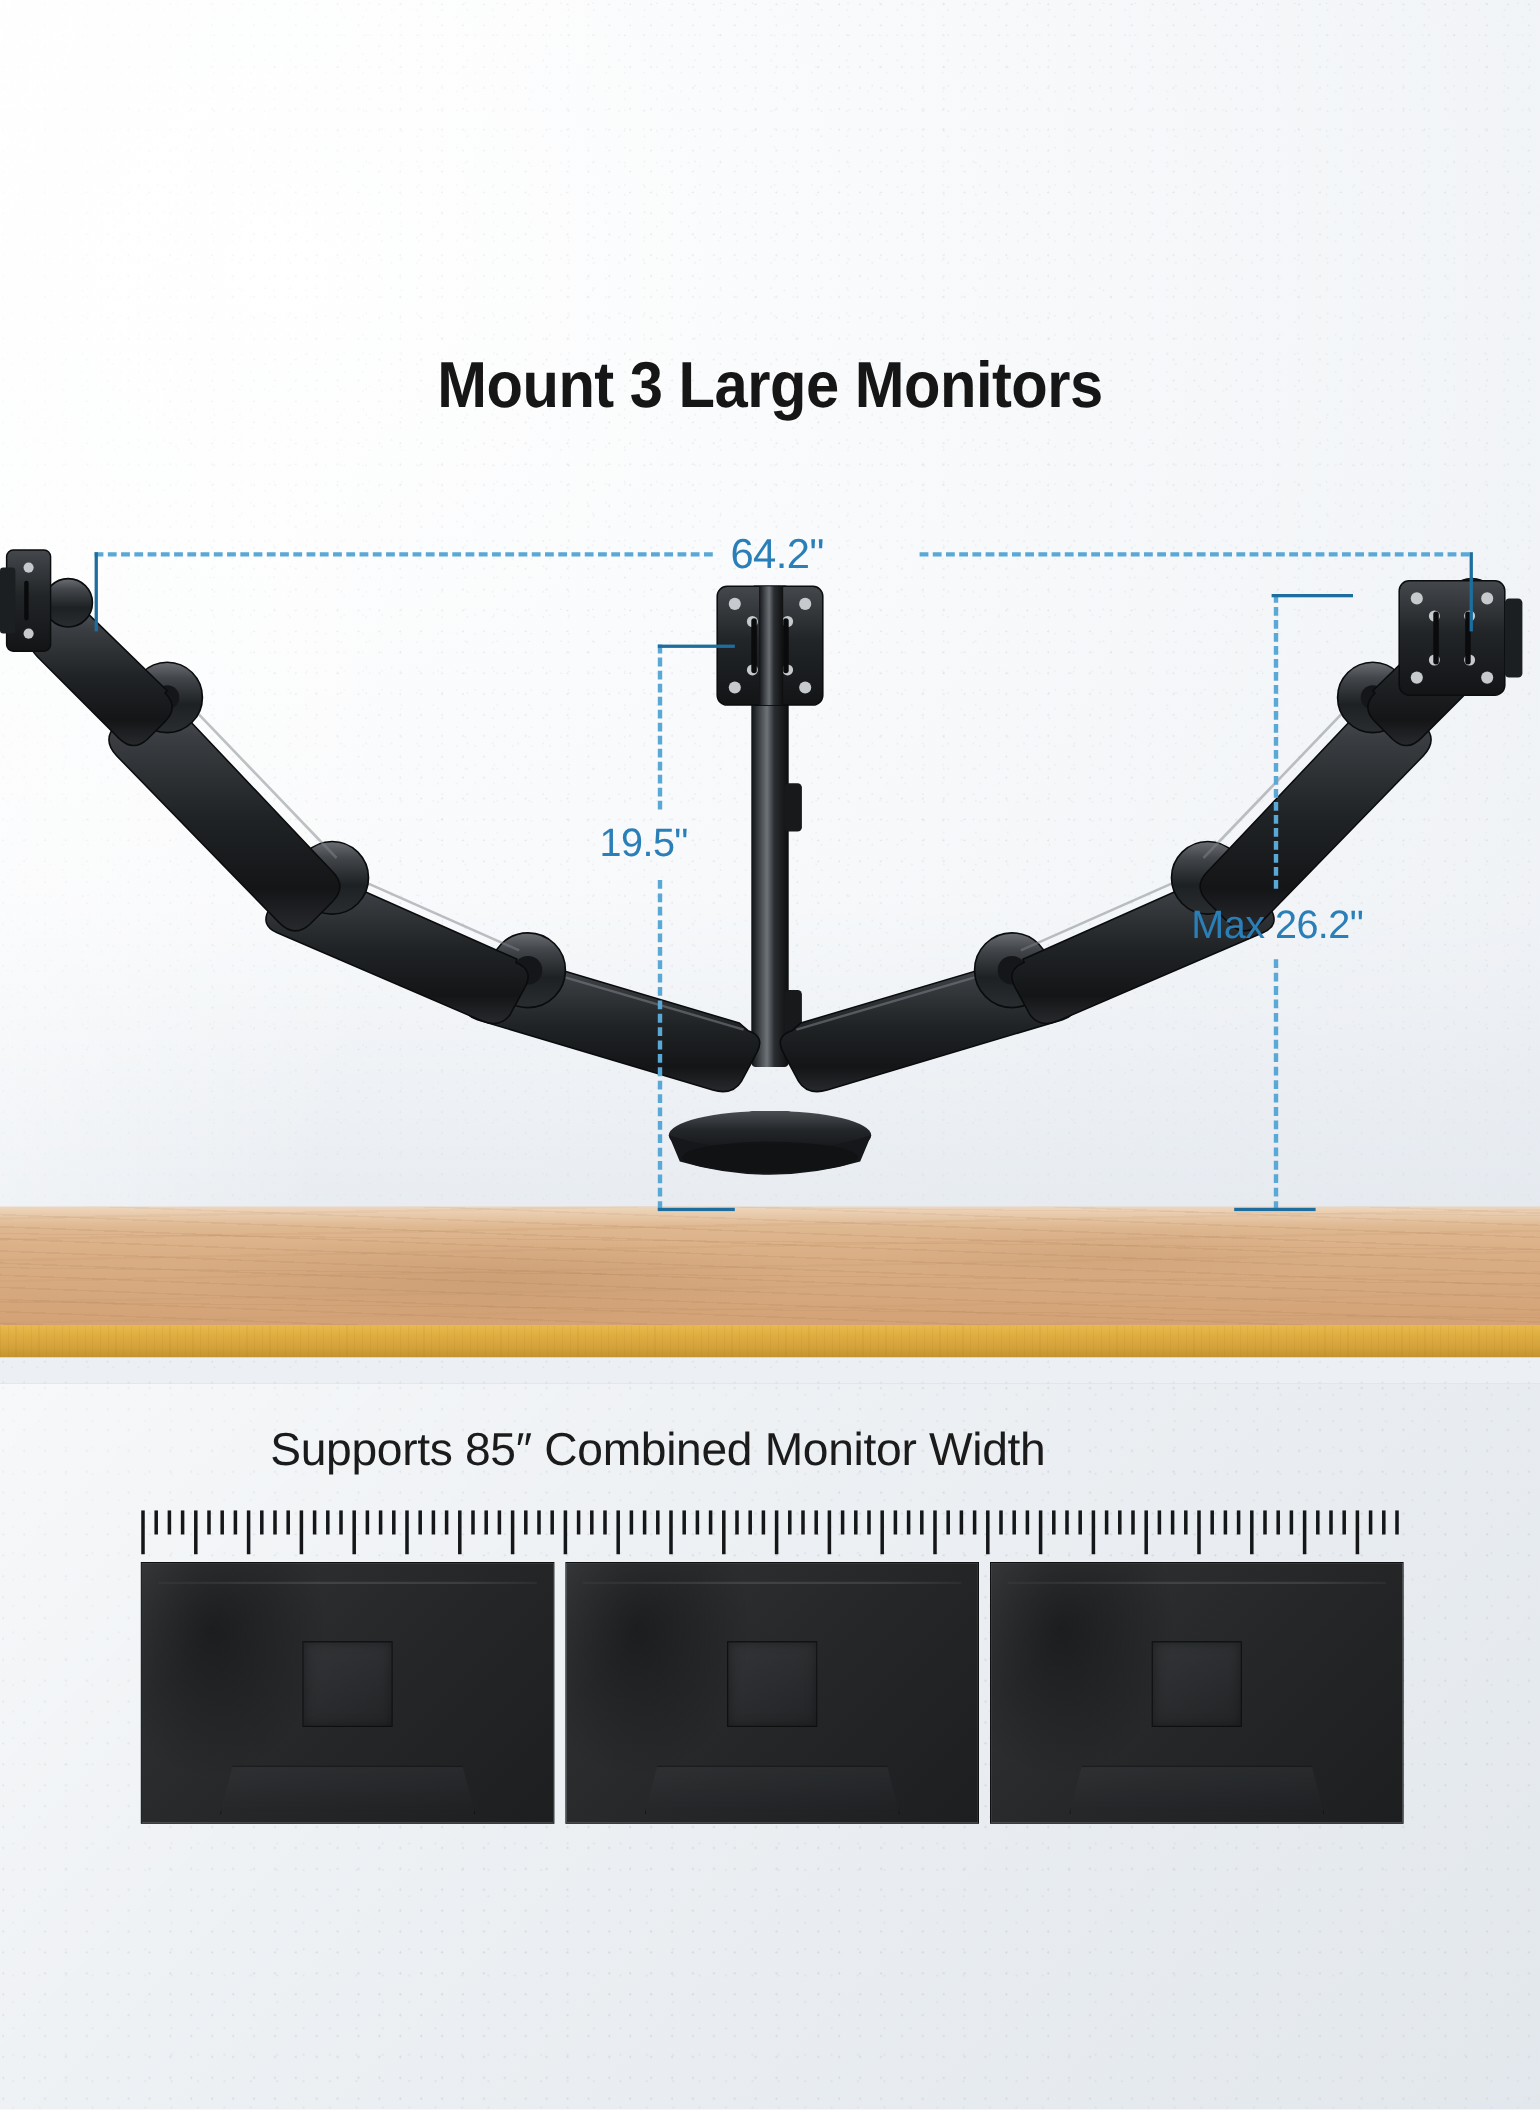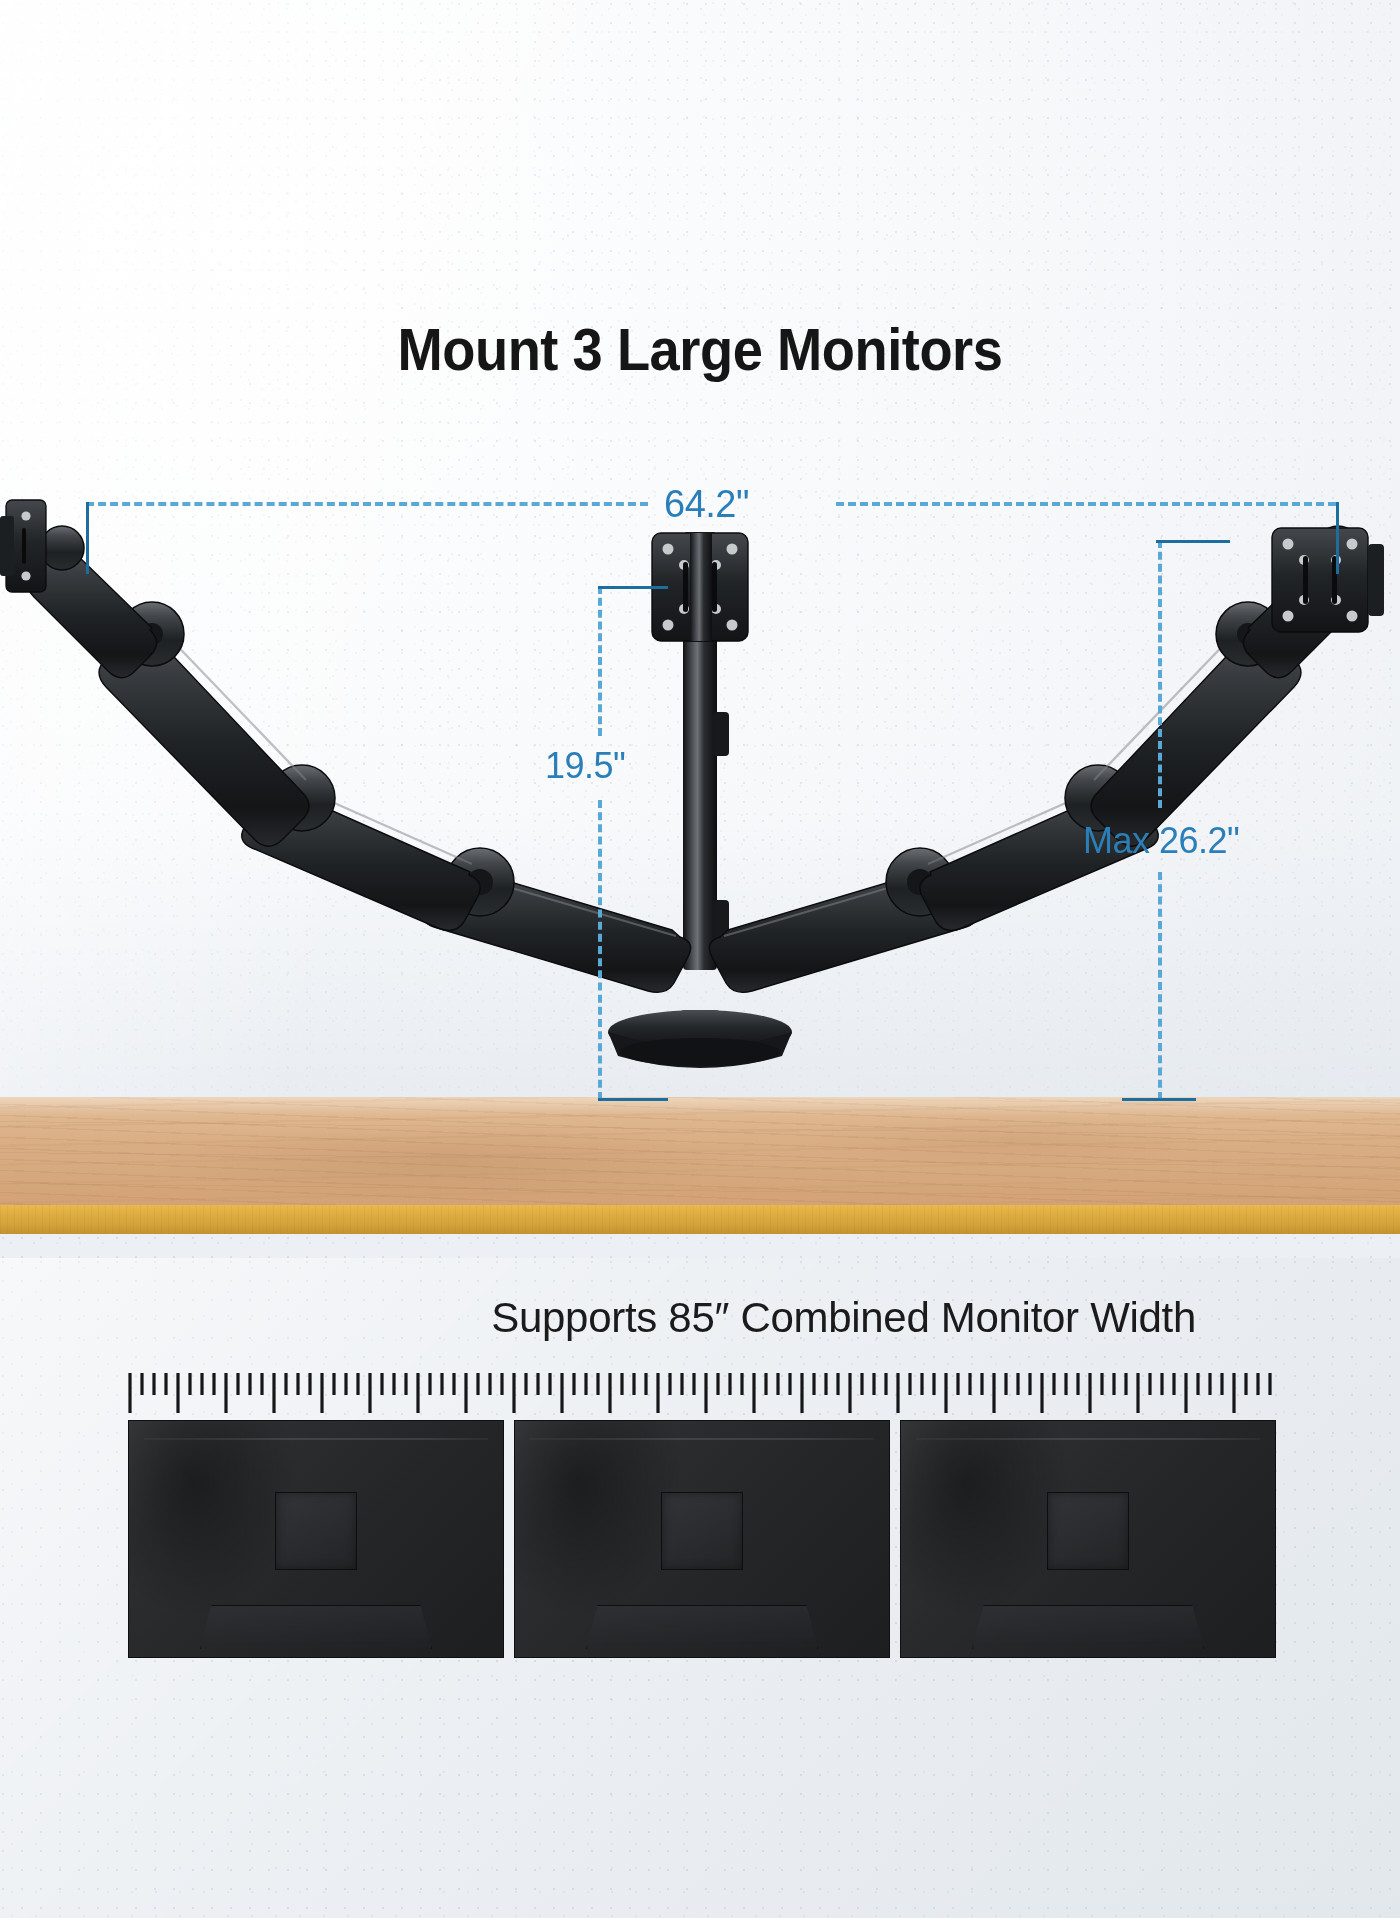--- a/index.html
+++ b/index.html
@@ -214,21 +214,21 @@
     content: "";
     position: absolute; inset: 0;
     background: linear-gradient(135deg, rgba(255,255,255,0.62) 0%, rgba(255,255,255,0.12) 45%, rgba(214,221,229,0.35) 100%);
   }
 
   .subtitle {
     position: absolute;
     left: 0;
     top: 1294px;
     width: 1196px;
-    text-align: right;
+    text-align: center;
     font-family: "Liberation Sans", sans-serif;
     font-weight: 400;
     font-size: 42px;
     letter-spacing: -0.3px;
     color: #1b1b1b;
     z-index: 45;
     white-space: nowrap;
   }
 
   .ruler {

